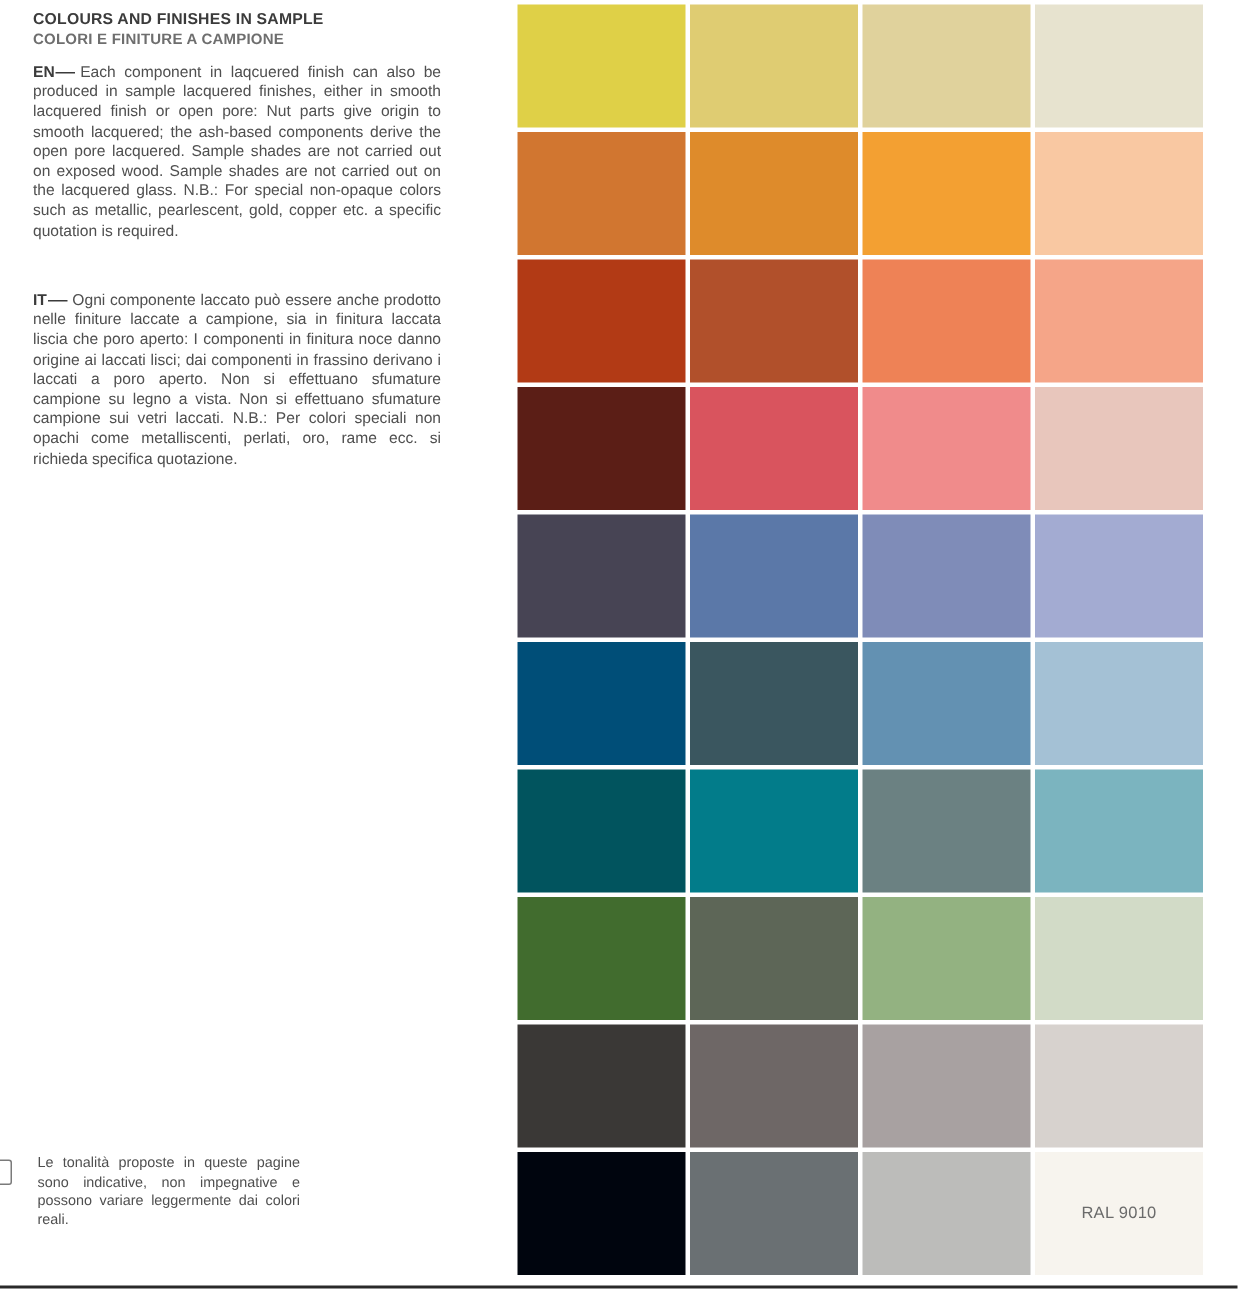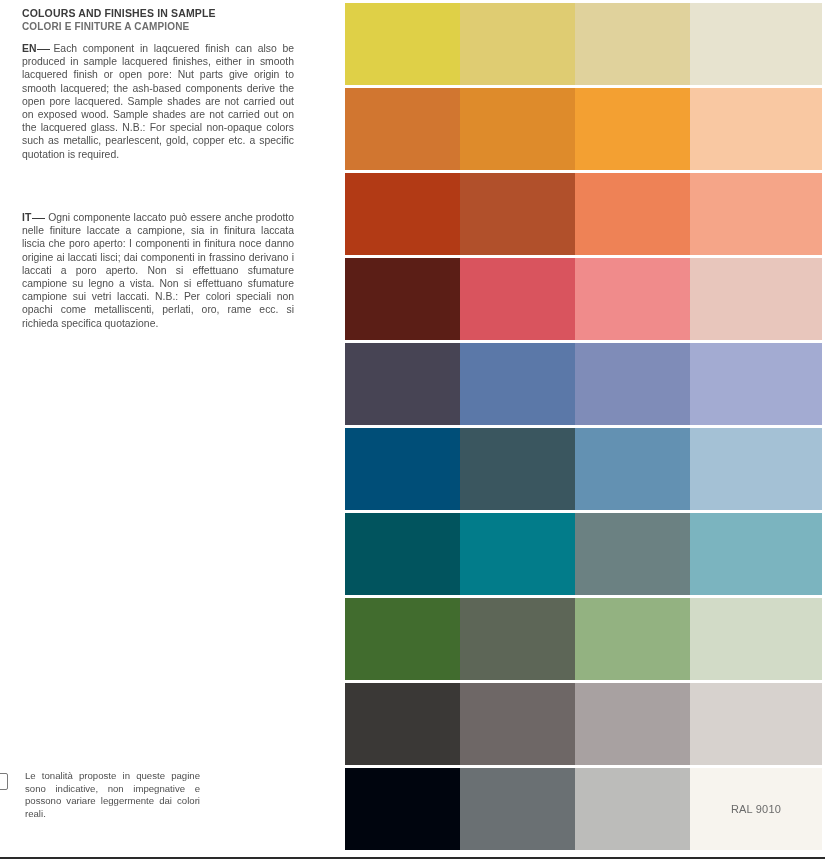--- a/index.html
+++ b/index.html
@@ -54,21 +54,21 @@
   .para {
     position: absolute;
     left: 22px;
     width: 272px;
     font-size: 10.4px;
     line-height: 13.2px;
     text-align: justify;
     color: #4f4f4f;
   }
   .para-en { top: 42px; }
-  .para-it { top: 211px; }
+  .para-it { top: 194px; }
   .para .lead {
     font-weight: bold;
     color: #3b3b3b;
     margin-top: 20px;
   }
   .dash {
     display: inline-block;
     width: 13px;
     border-bottom: 1.4px solid #3b3b3b;
     vertical-align: 2px;
@@ -120,21 +120,21 @@
     left: 345px;
     top: 3px;
     width: 460px;
     display: grid;
     grid-template-columns: repeat(4, 112px);
     grid-auto-rows: 82px;
     gap: 3px 3px;
   }
   .swatch {
     position: relative;
-    width: 132px;
+    width: 112px;
     height: 82px;
   }
   .swatch-label {
     position: absolute;
     left: 0;
     right: 0;
     top: 50%;
     transform: translateY(-50%);
     text-align: center;
     font-size: 11px;

